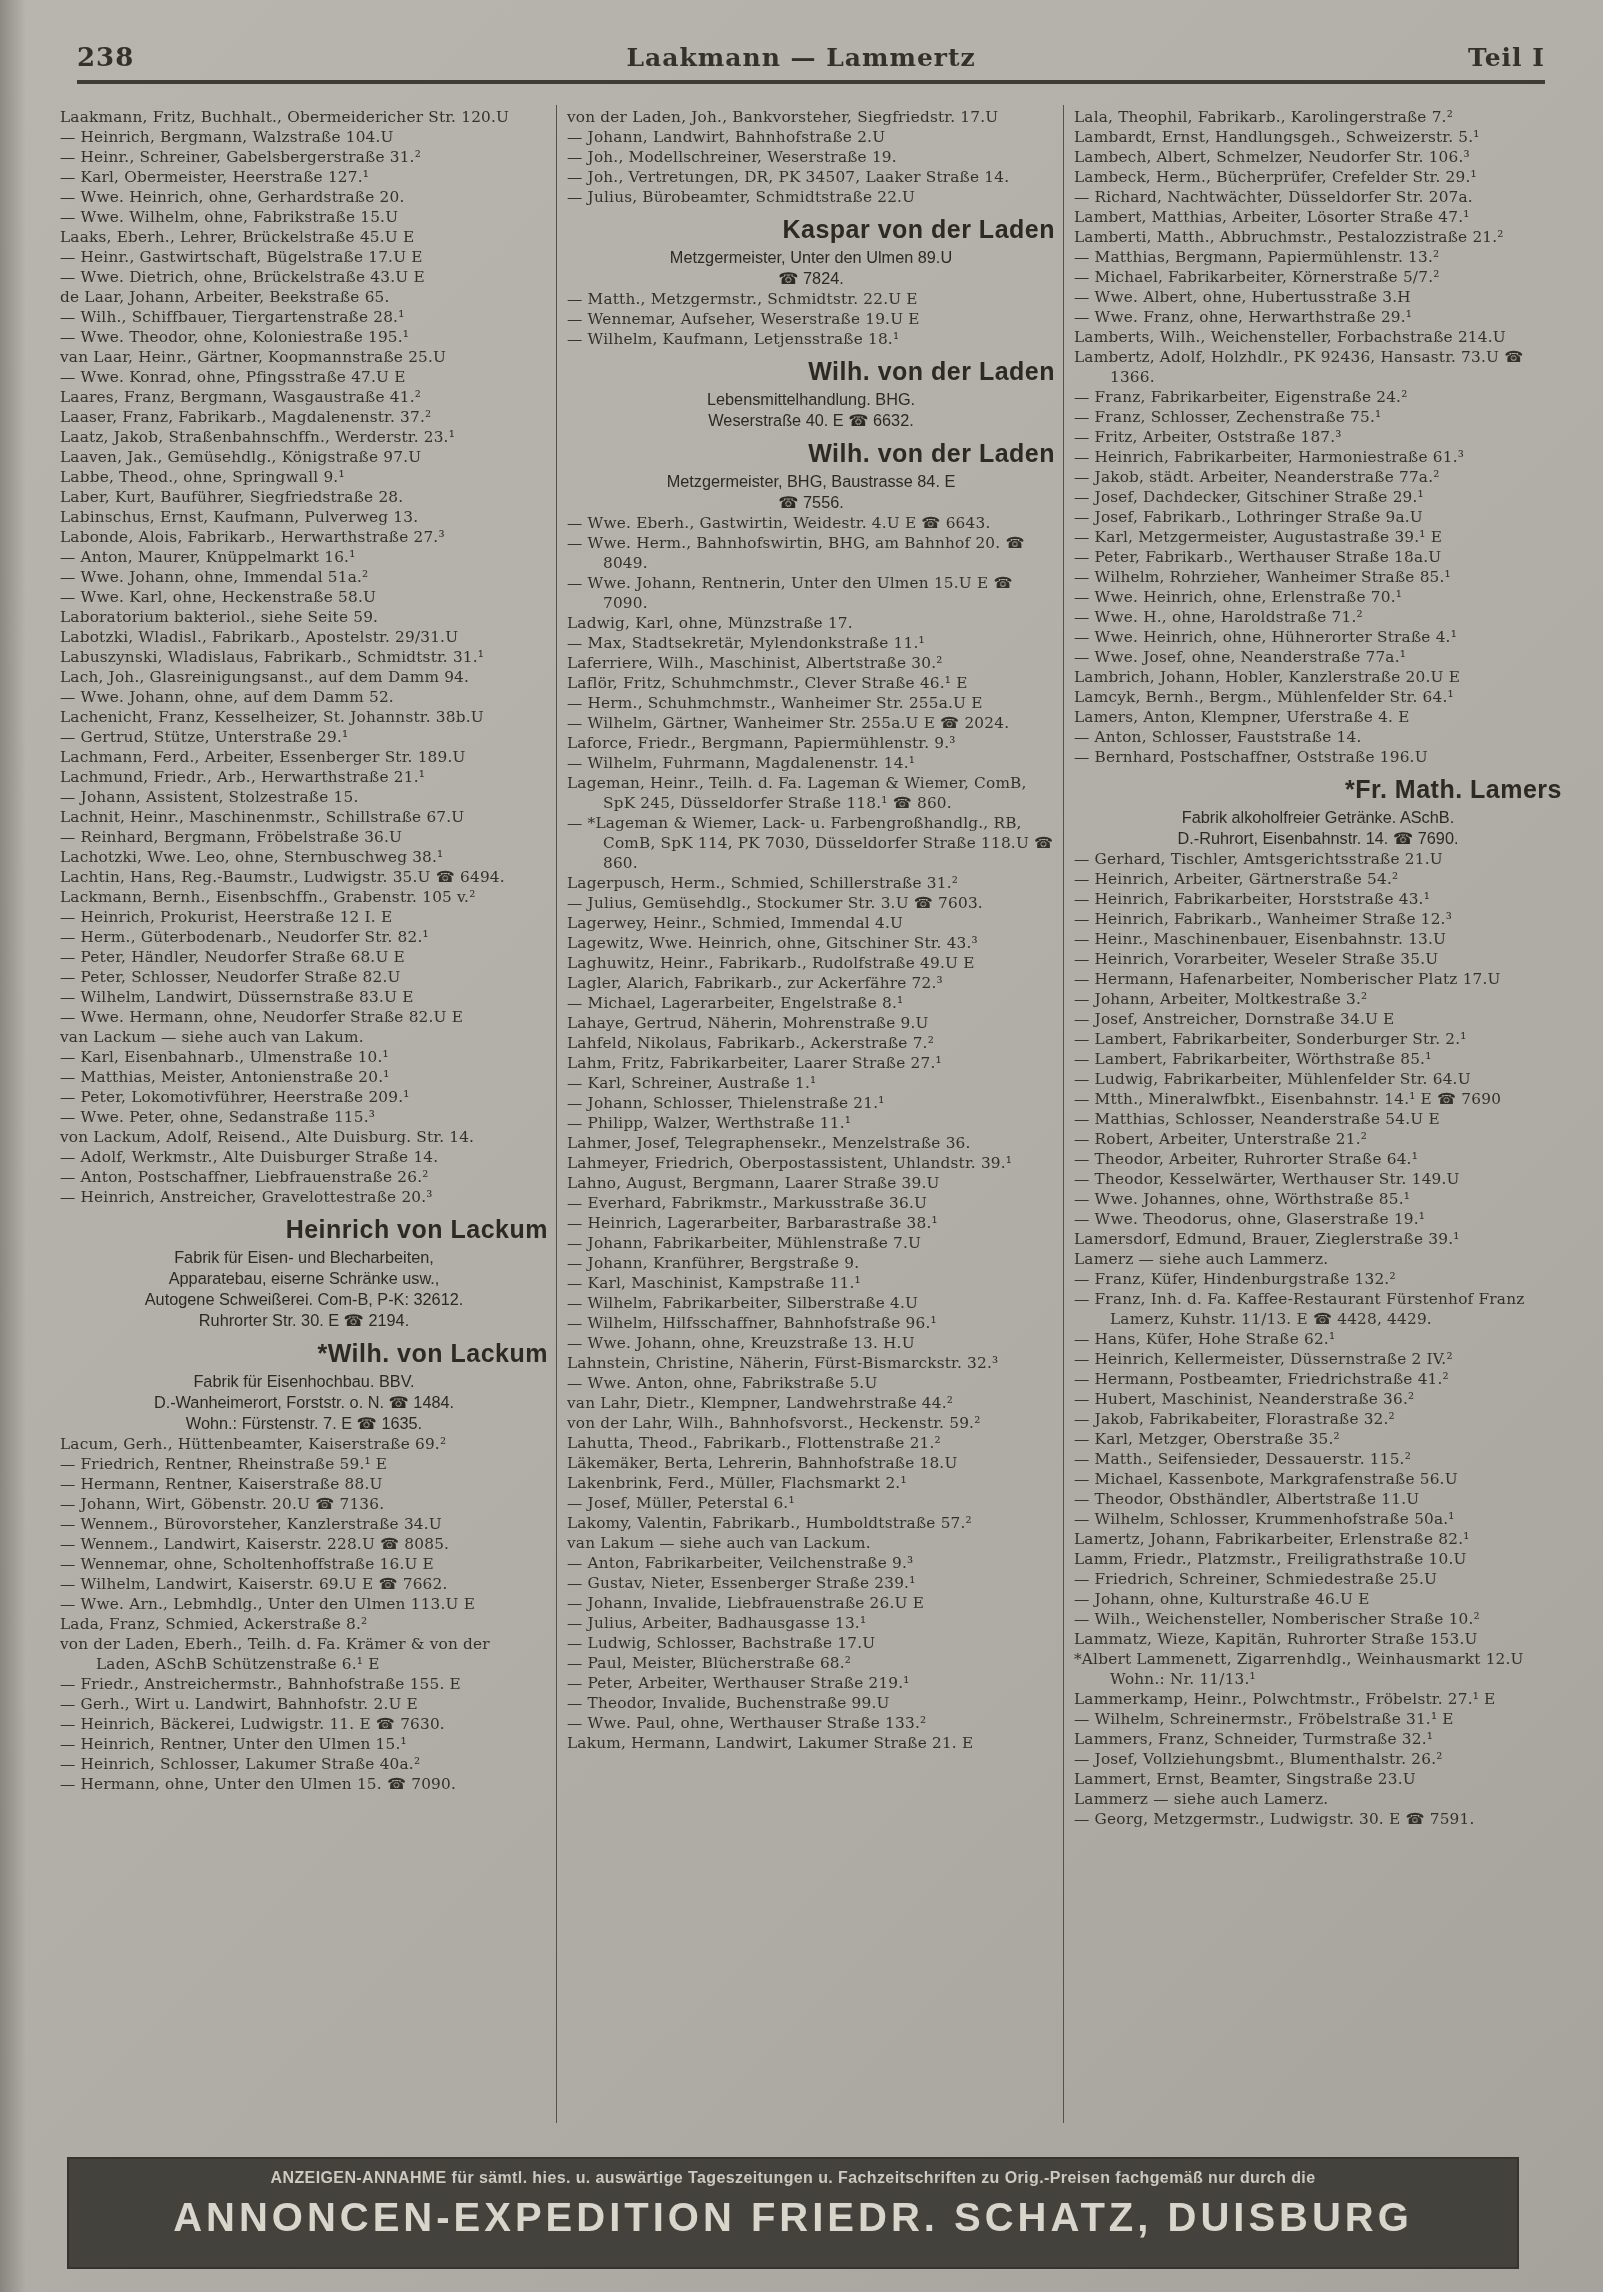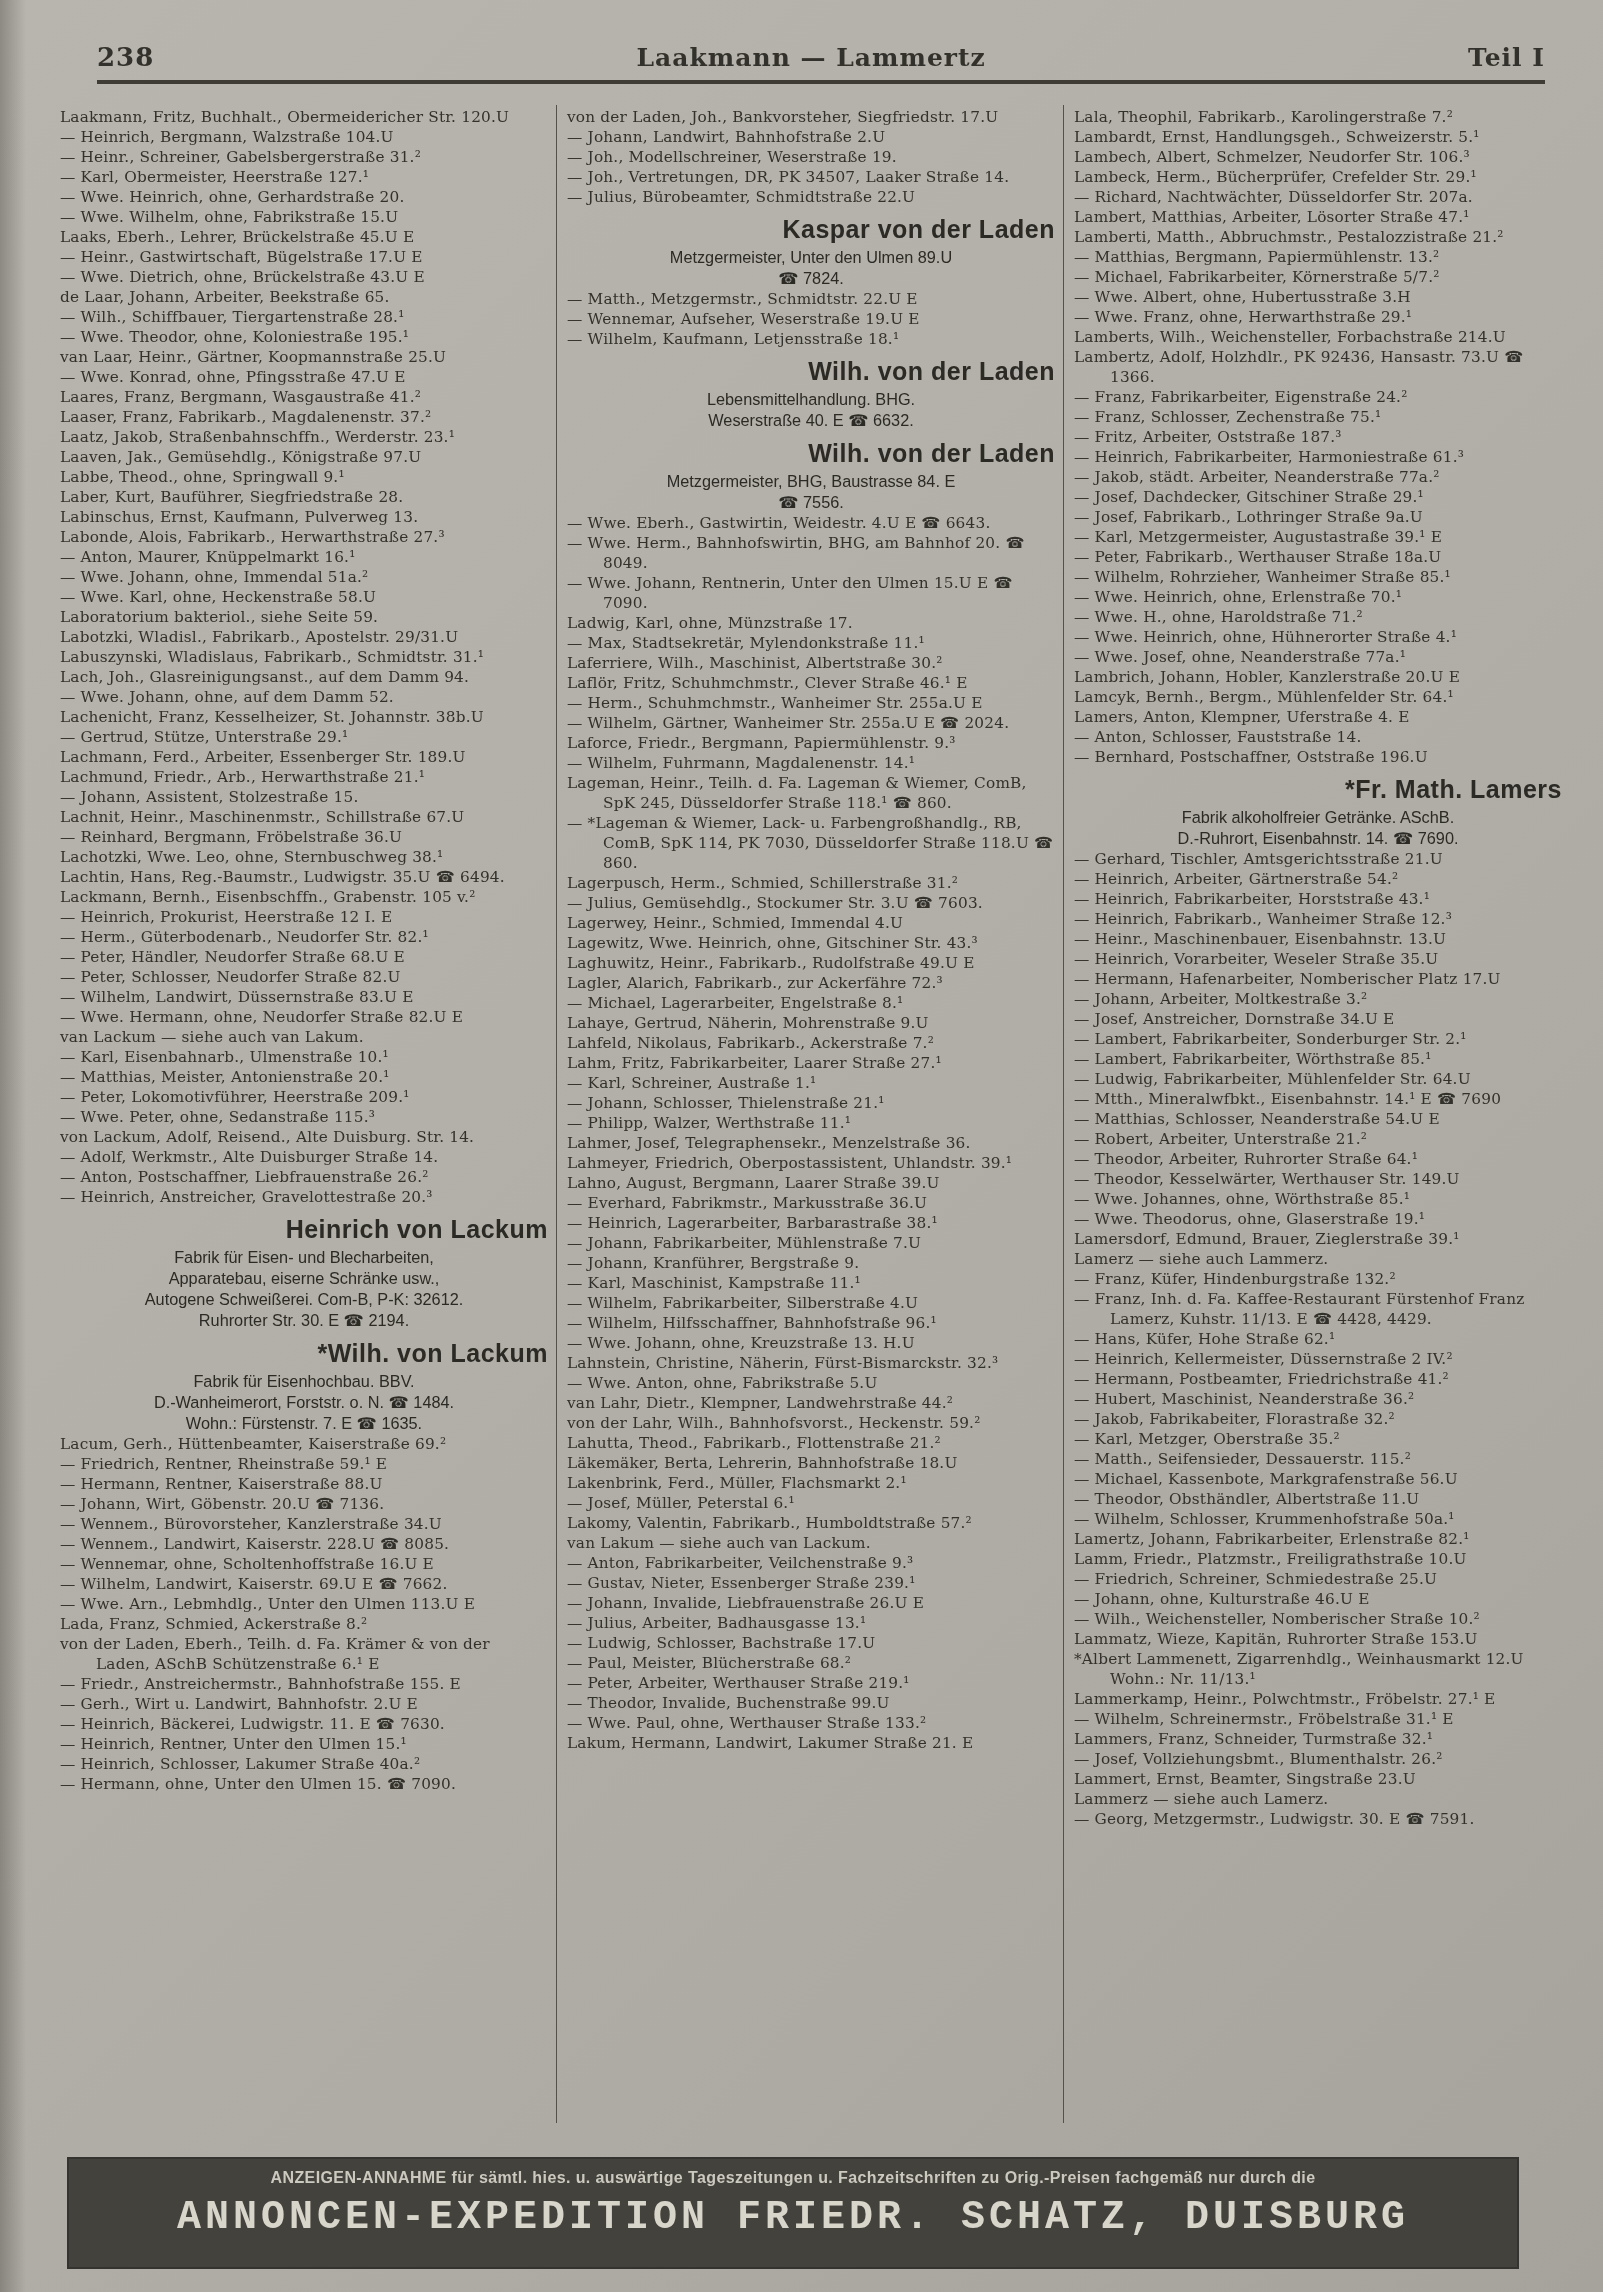--- a/index.html
+++ b/index.html
@@ -11,21 +11,20 @@
     font-family:"DejaVu Serif", serif;
     color:#33312b;
   }
   .page::after{content:"";position:absolute;left:0;top:0;bottom:0;width:26px;
     background:linear-gradient(90deg,rgba(60,58,52,.35),rgba(60,58,52,0));pointer-events:none;}
   .hdr{
     position:absolute;top:42px;left:77px;right:59px;
     display:flex;justify-content:space-between;align-items:baseline;
     border-bottom:4px solid #3e3c35;
     padding-bottom:8px;
-    margin-left:20px;
   }
   .hdr .pgnum{font-size:26px;font-weight:bold;letter-spacing:1px;}
   .hdr .title{font-size:25px;font-weight:bold;letter-spacing:1px;}
   .hdr .part{font-size:25px;font-weight:bold;letter-spacing:1px;}
   .cols{
     position:absolute;top:105px;left:50px;right:34px;bottom:170px;
     display:flex;
     overflow:hidden;
   }
   .col{
@@ -55,21 +54,21 @@
     box-shadow:0 0 0 2px #35332f;
     color:#ccc9bf;
     text-align:center;
     overflow:hidden;
   }
   .ad .l1{
     font-family:"Liberation Sans", sans-serif;
     font-weight:bold;font-size:16px;margin-top:10px;letter-spacing:0.4px;
   }
   .ad .l2{
-    font-family:Liberation Mono, monospace;
+    font-family:Liberation Sans, sans-serif;
     font-weight:bold;font-size:40px;letter-spacing:4px;margin-top:8px;
     color:#d8d5cb;
   }
   .ad .l3{
     font-family:"Liberation Sans", sans-serif;
     font-weight:bold;font-size:17px;margin-top:10px;letter-spacing:0.6px;
   }
 </style>
 </head>
 <body>

